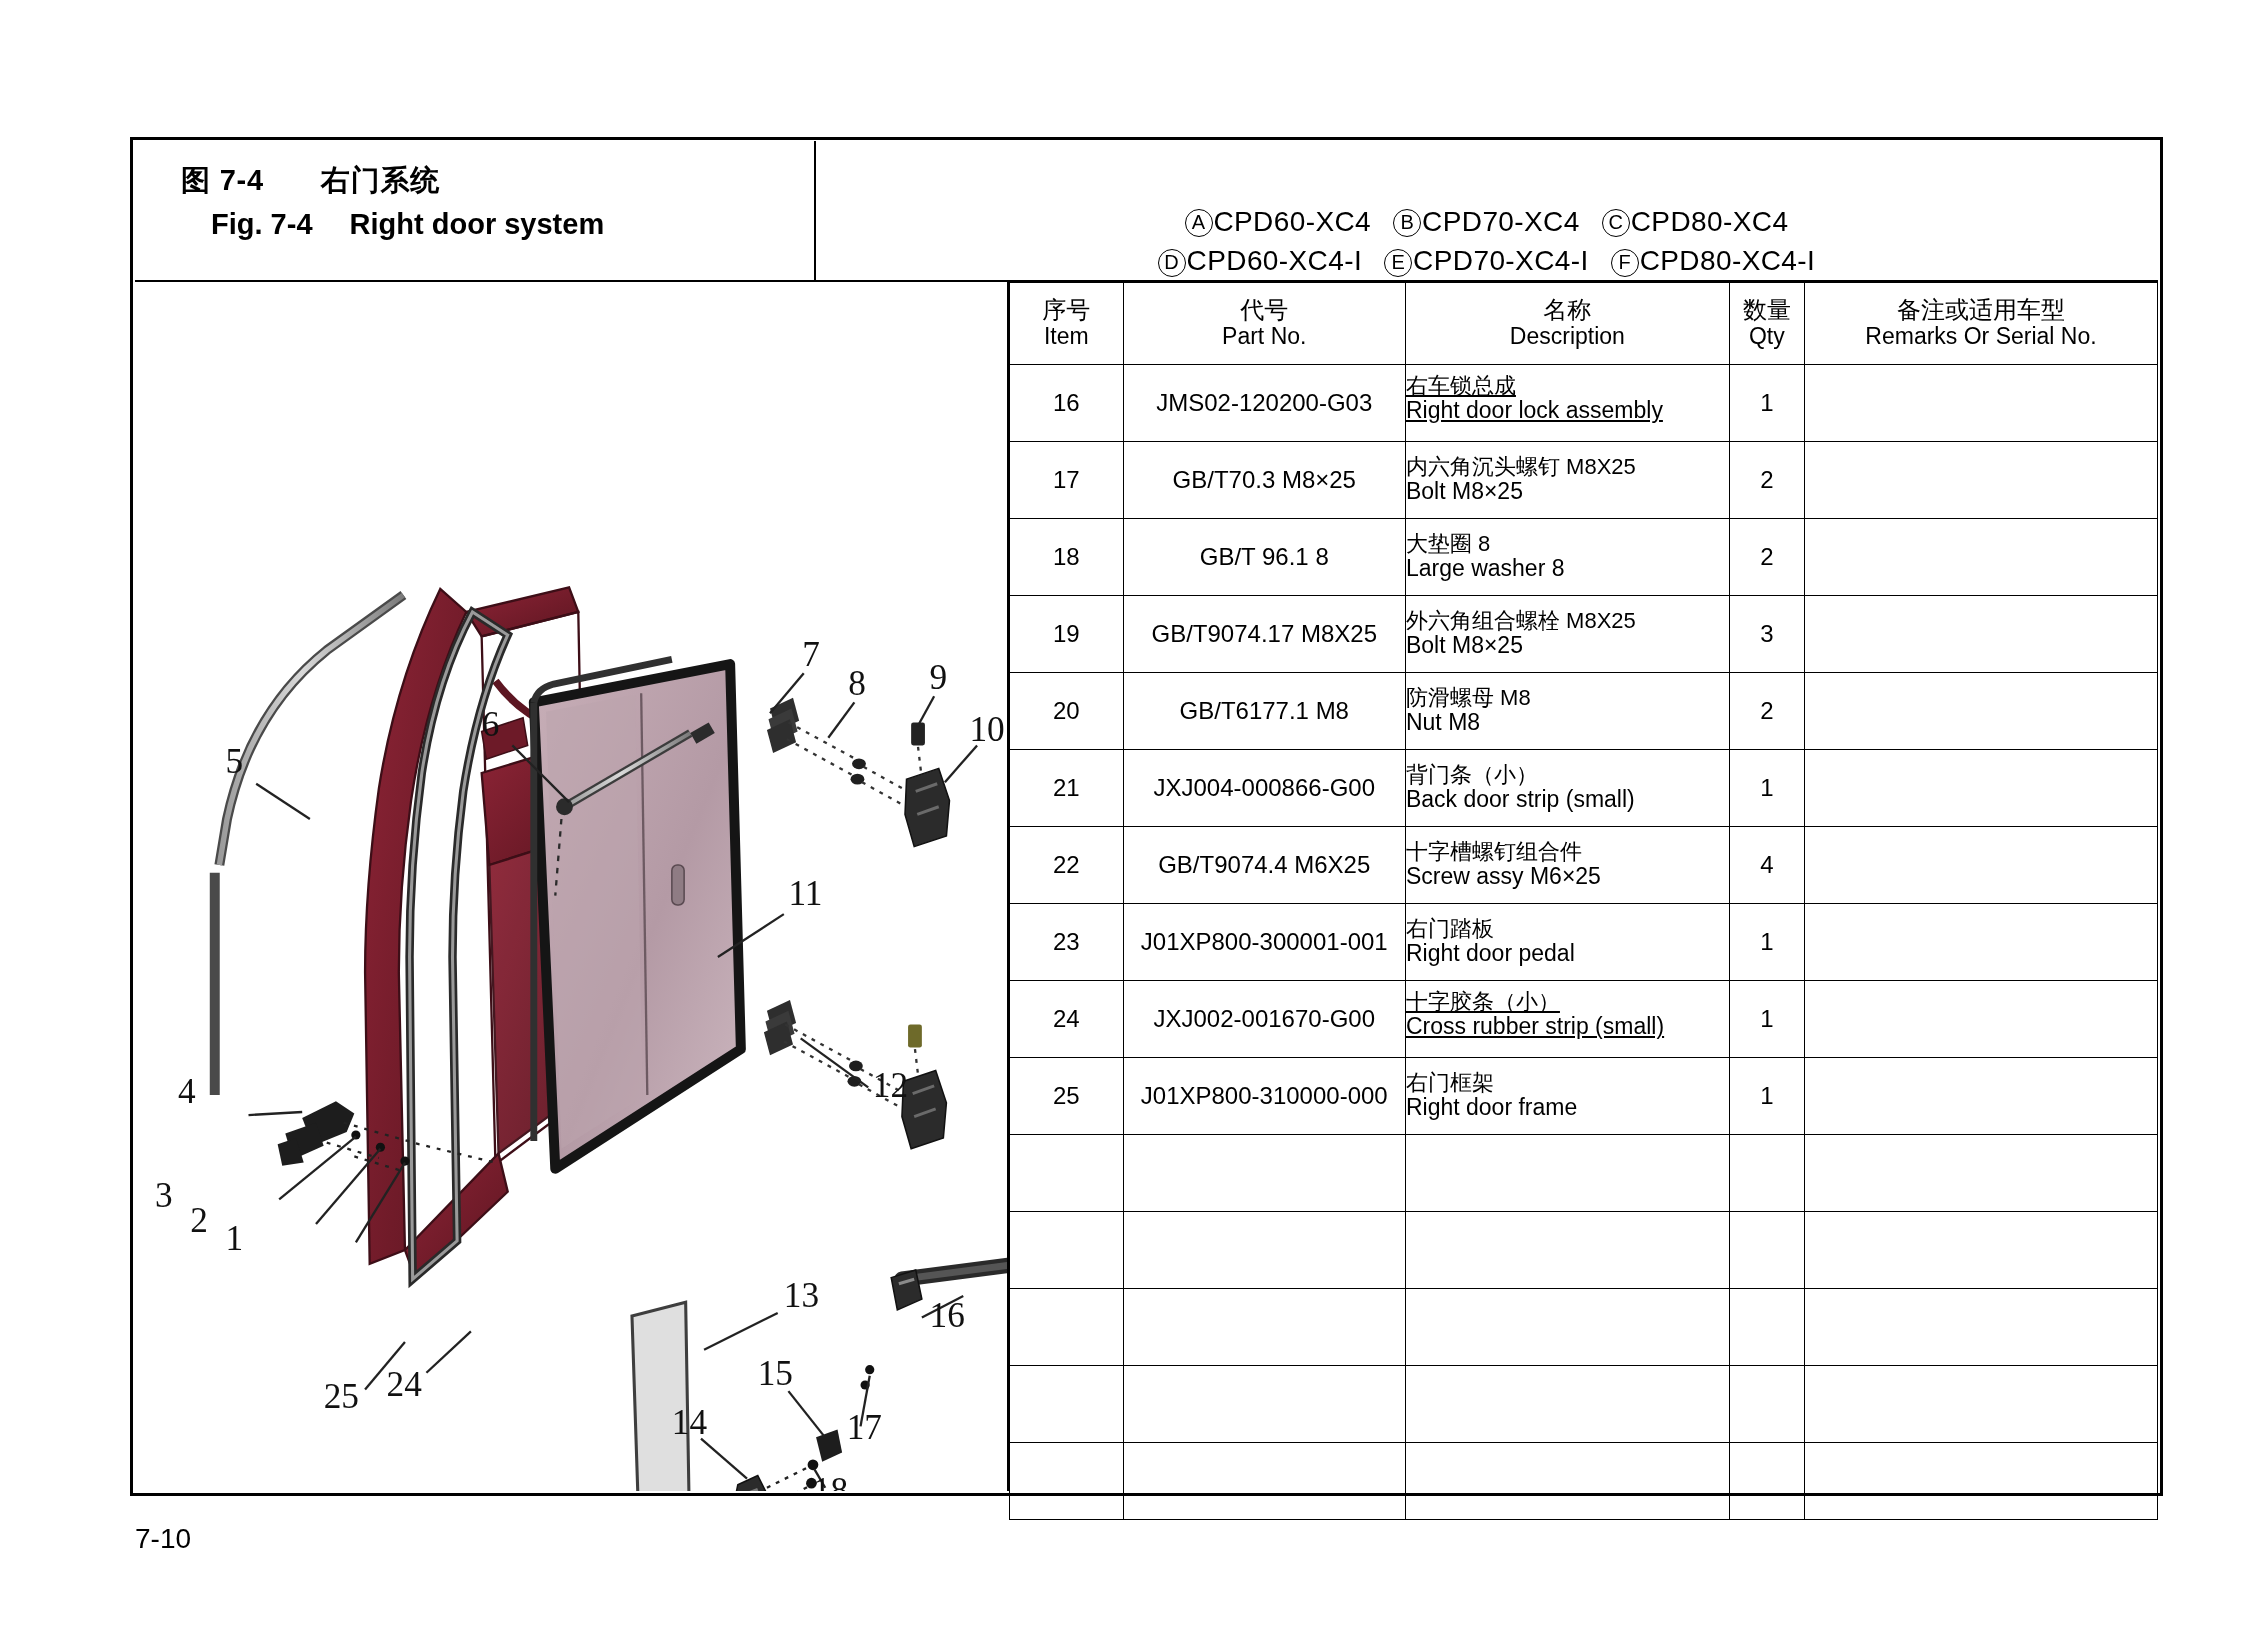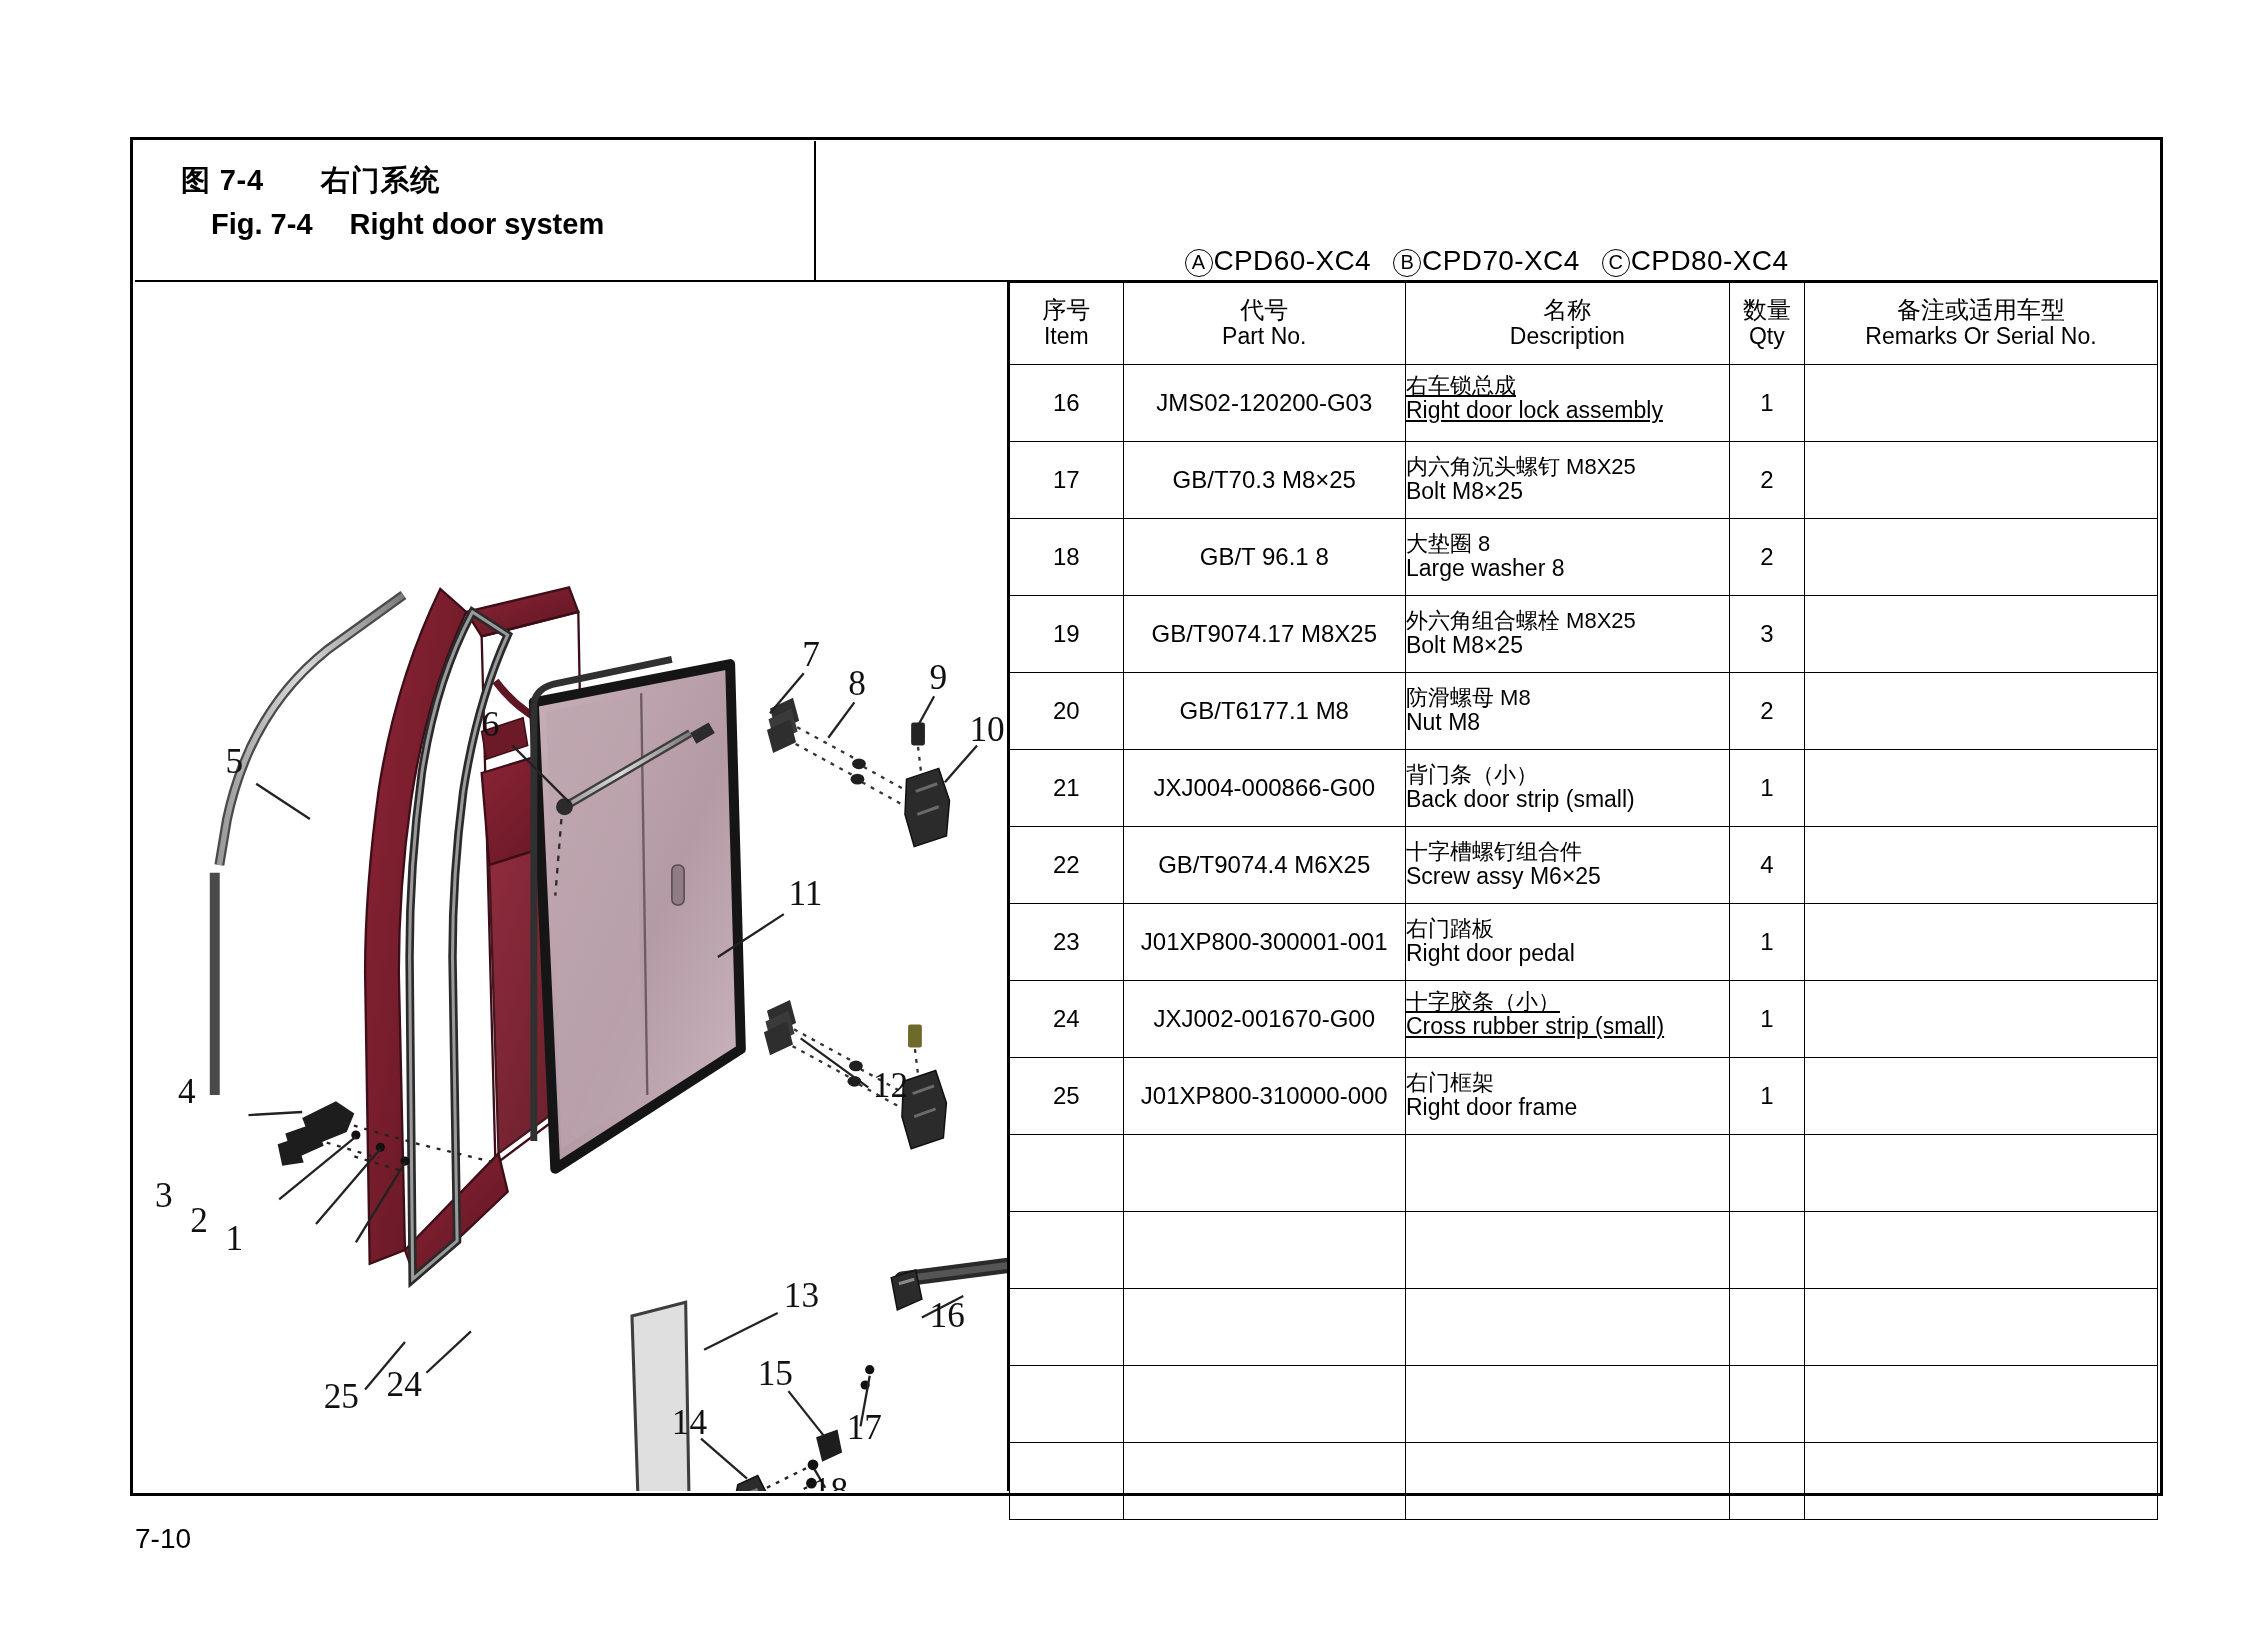--- a/index.html
+++ b/index.html
@@ -80,20 +80,25 @@
     </div>
   </div>
   <div class="hdr-div-v"></div>
   <div class="hdr-div-h"></div>
 
   <div class="models">
     <div class="mrow">
       <span class="mi"><span class="cir">A</span><span>CPD60-XC4</span></span>
       <span class="mi"><span class="cir">B</span><span>CPD70-XC4</span></span>
       <span class="mi"><span class="cir">C</span><span>CPD80-XC4</span></span>
+    </div>
+    <div class="mrow">
+      <span class="mi"><span class="cir">D</span><span>CPD60-XC4-I</span></span>
+      <span class="mi"><span class="cir">E</span><span>CPD70-XC4-I</span></span>
+      <span class="mi"><span class="cir">F</span><span>CPD80-XC4-I</span></span>
     </div>
   </div>
 
   <div class="diagram">
     <svg width="872" height="1209" viewBox="0 0 1137 1576">
       <defs>
         <linearGradient id="gGlass" x1="0" y1="0" x2="1" y2="1">
           <stop offset="0%" stop-color="#c7aeb7"></stop>
           <stop offset="55%" stop-color="#b49aa5"></stop>
           <stop offset="100%" stop-color="#cdb8c0"></stop>

